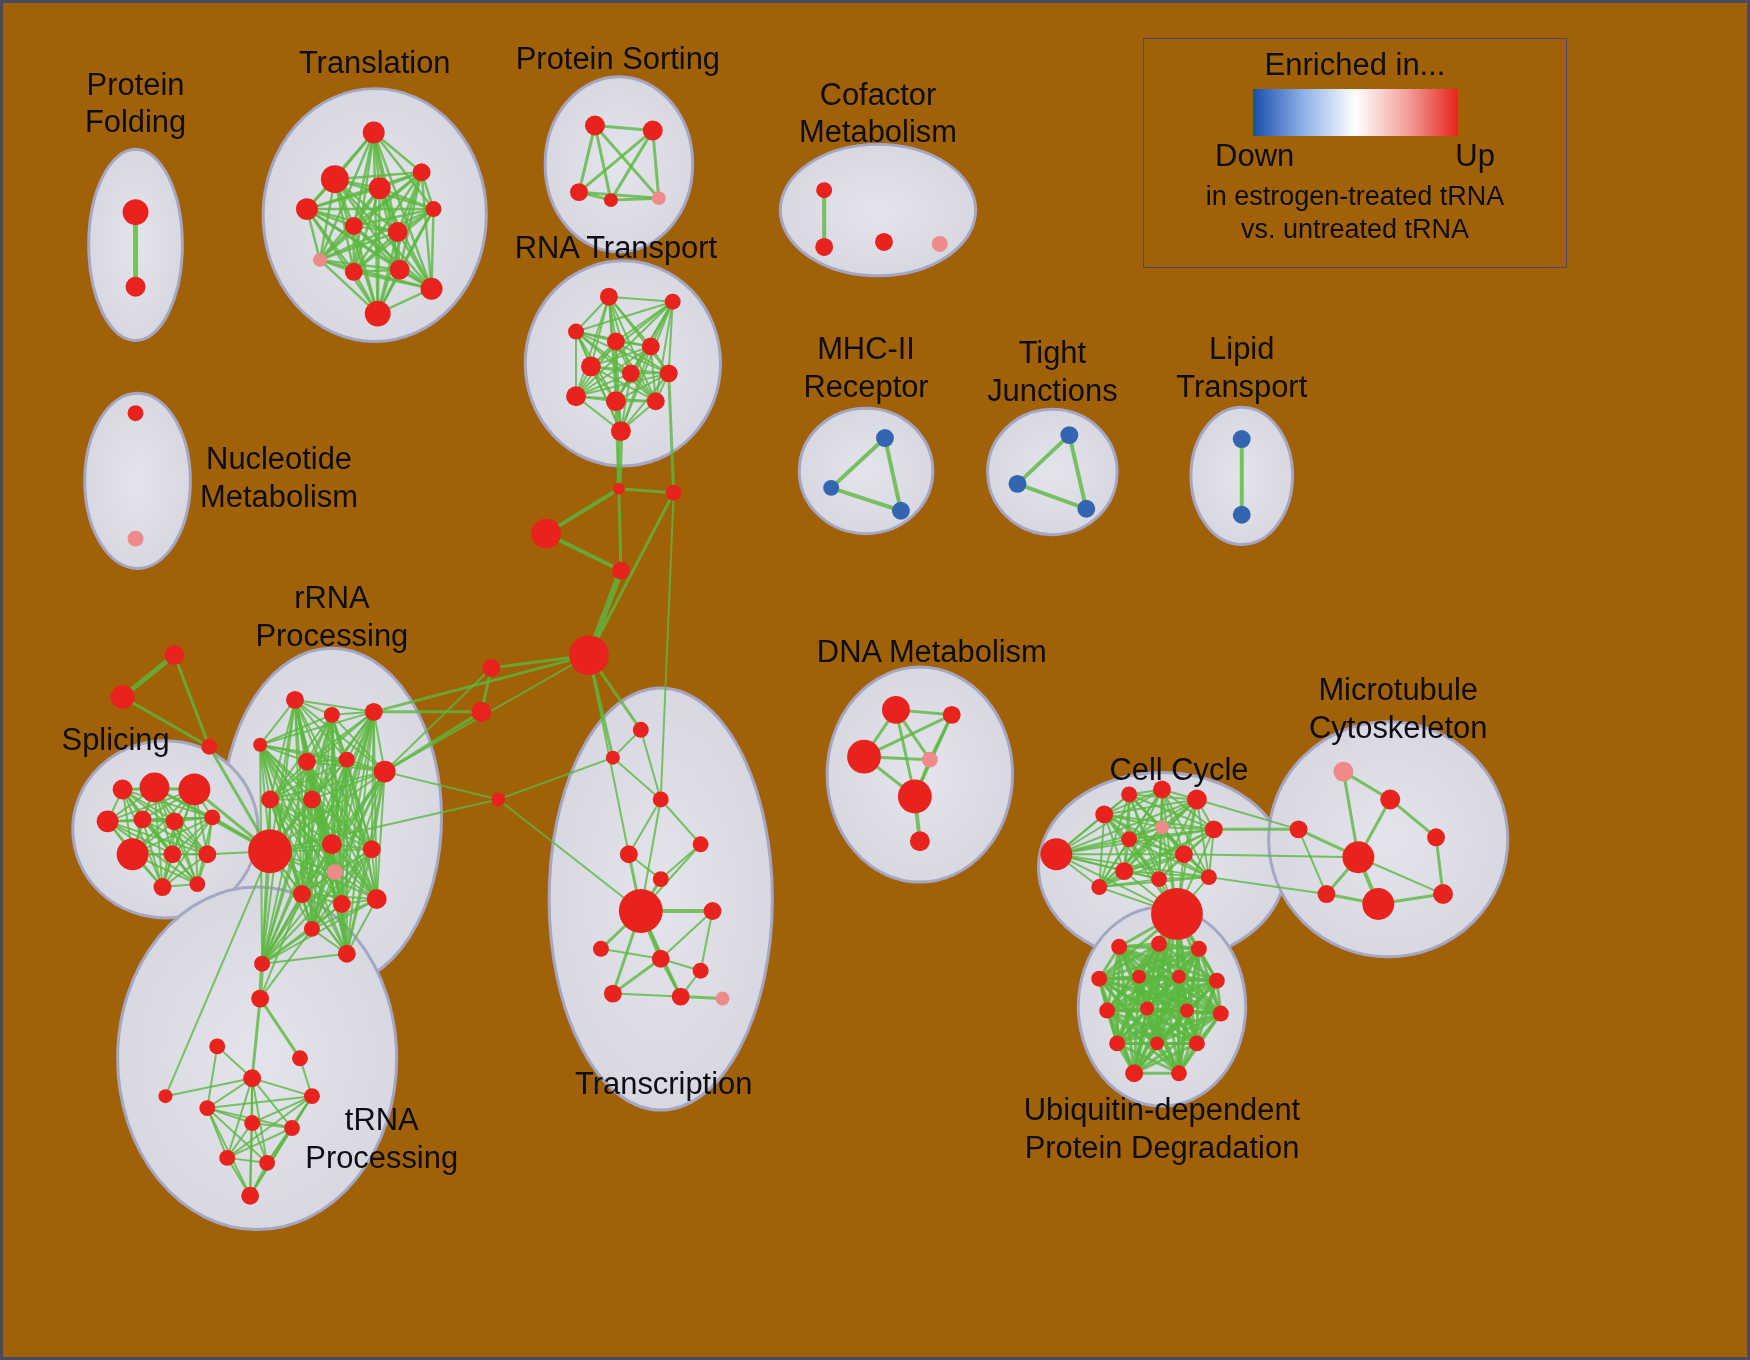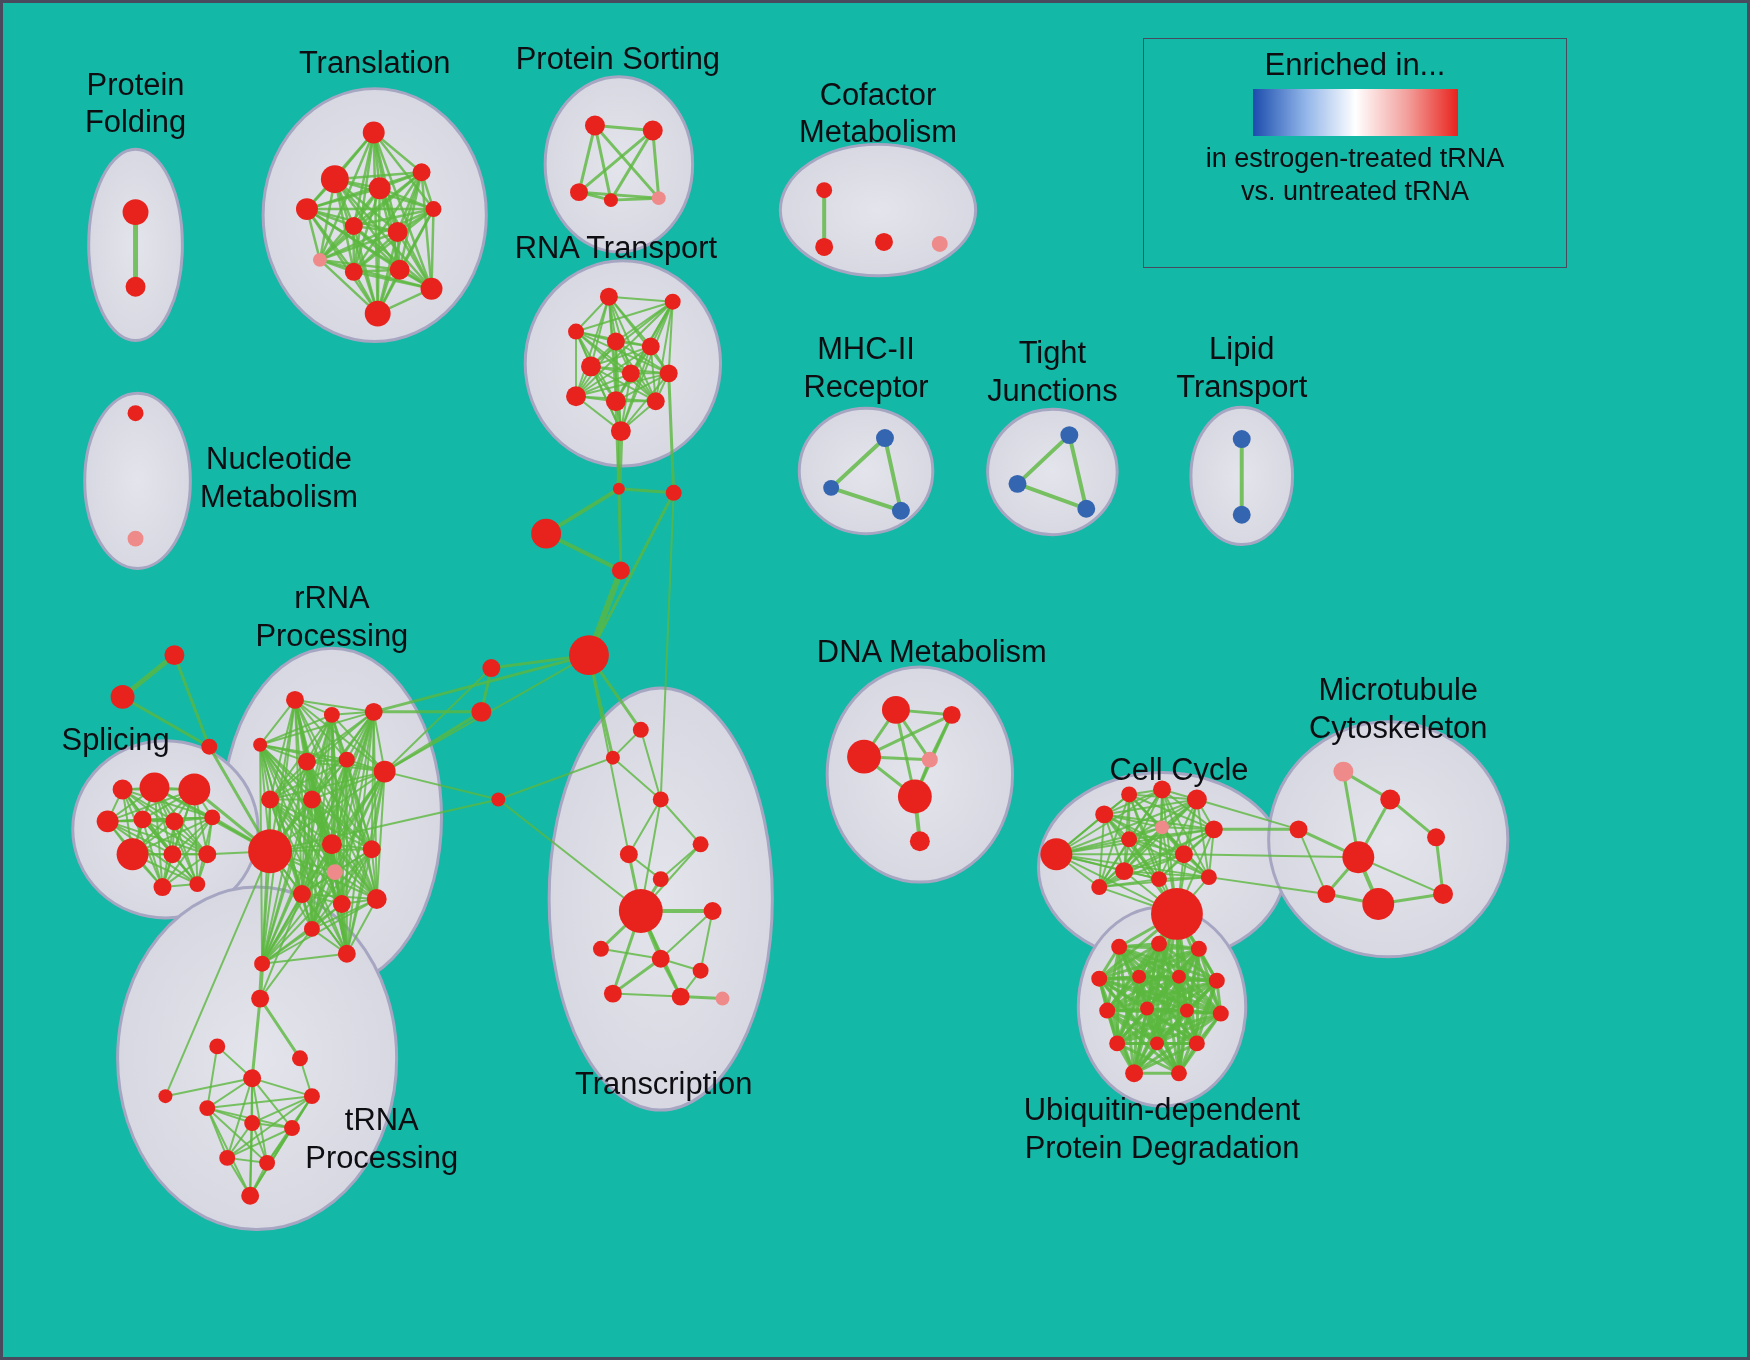--- a/index.html
+++ b/index.html
@@ -27,21 +27,21 @@
   }
   .legend-title{font-size:31px;margin-top:8px;}
   .legend-bar{width:205px;height:47px;margin-top:6px;}
   .legend-ends{width:280px;display:flex;justify-content:space-between;font-size:31px;margin-top:2px;}
   .legend-sub{font-size:27px;line-height:33px;}
   .legend-sub.first{margin-top:6px;}
 </style>
 </head>
 <body>
 
-<div id="figure" style="background: #14b8a6; border-color: rgb(74, 74, 94);">
+<div id="figure" style="background: #a16207; border-color: rgb(74, 74, 94);">
 
   <svg id="net" viewBox="0 0 1750 1360" preserveAspectRatio="none">
       <defs>
         <radialGradient id="eg">
           <stop offset="0" stop-color="#e4e4ec"></stop>
           <stop offset="1" stop-color="#d8d8e2"></stop>
         </radialGradient>
       </defs>
       <g>
         <ellipse cx="133" cy="243" rx="47" ry="96" fill="url(#eg)" stroke="#a6a6c3" stroke-width="3"></ellipse>
@@ -990,17 +990,21 @@
         <text x="932" y="662" text-anchor="middle" class="cluster-label" fill="#0d0d12"><tspan x="932" y="662">DNA Metabolism</tspan></text>
         <text x="1180" y="780" text-anchor="middle" class="cluster-label" fill="#0d0d12"><tspan x="1180" y="780">Cell Cycle</tspan></text>
         <text x="1400" y="700" text-anchor="middle" class="cluster-label" fill="#0d0d12"><tspan x="1400" y="700">Microtubule</tspan><tspan x="1400" y="738">Cytoskeleton</tspan></text>
         <text x="1163" y="1122" text-anchor="middle" class="cluster-label" fill="#0d0d12"><tspan x="1163" y="1122">Ubiquitin-dependent</tspan><tspan x="1163" y="1160">Protein Degradation</tspan></text>
       </g>
     </svg>
 
   <div id="legend" style="border-color: rgb(74, 74, 94); color: rgb(13, 13, 18);">
     <div class="legend-title">Enriched in...</div>
     <div class="legend-bar" id="legend-bar" style="background: linear-gradient(to right, rgb(28, 77, 173), rgb(143, 179, 232), rgb(255, 255, 255), rgb(242, 161, 157), rgb(232, 35, 29));"></div>
+    <div class="legend-ends">
+      <span>Down</span>
+      <span>Up</span>
+    </div>
     <div class="legend-sub first">in estrogen-treated tRNA</div>
     <div class="legend-sub">vs. untreated tRNA</div>
   </div>
 
 </div>
 
 </body></html>

